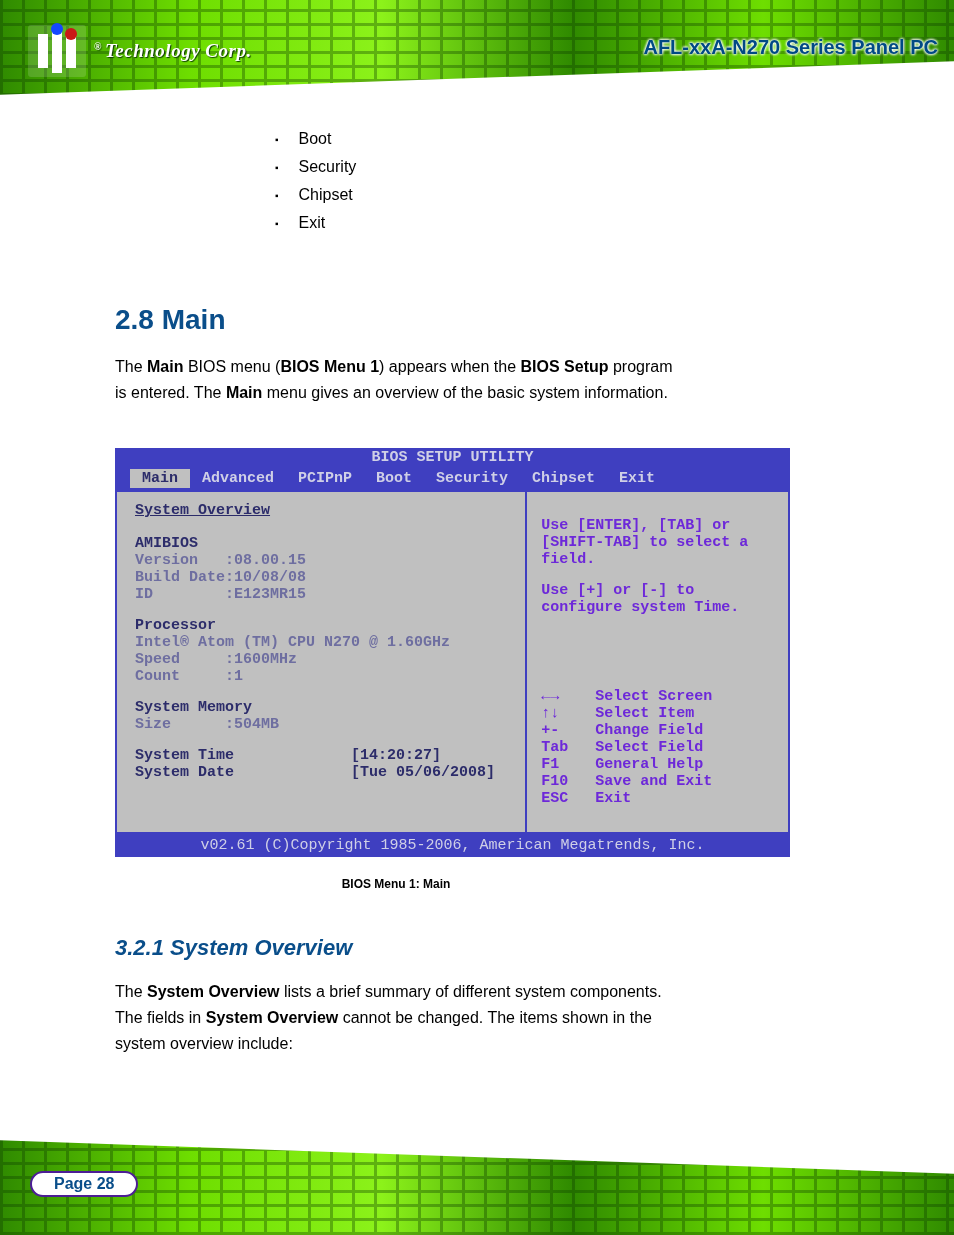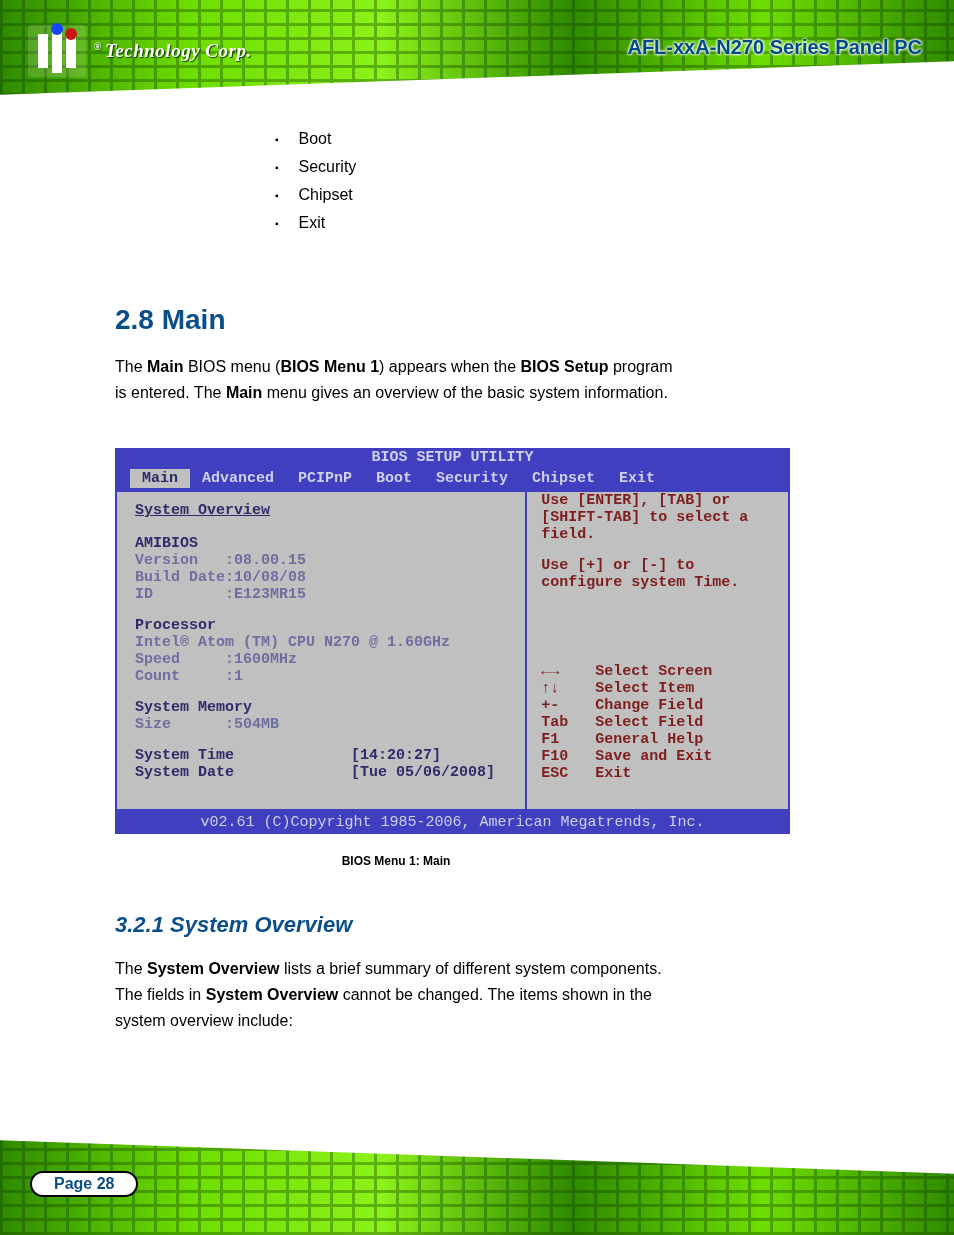--- a/index.html
+++ b/index.html
@@ -19,51 +19,51 @@
     .logo-mark { width:58px; height:52px; background:rgba(255,255,255,.15); border-radius:3px; display:flex; align-items:center; justify-content:center; gap:4px; }
     .logo-mark span { display:block; width:10px; background:#fff; }
     .logo-mark span:nth-child(1){height:34px;}
     .logo-mark span:nth-child(2){height:44px;position:relative;}
     .logo-mark span:nth-child(2)::after{content:"";position:absolute;top:-6px;left:-1px;width:12px;height:12px;border-radius:50%;background:#1447ff;}
     .logo-mark span:nth-child(3){height:34px;position:relative;}
     .logo-mark span:nth-child(3)::after{content:"";position:absolute;top:-6px;left:-1px;width:12px;height:12px;border-radius:50%;background:#c91717;}
     .logo-text { margin-left:8px; font-weight:bold; font-size:19px; color:#fff; text-shadow:1px 1px 1px #0d3c00; font-style:italic; letter-spacing:.5px; }
     .logo-text::before { content:"® "; font-size:10px; vertical-align:super; }
 
-    .doc-title { position:absolute; top:36px; right:32px; font-weight:bold; font-size:20px; color:#004a84; text-shadow:0 0 3px #fff,0 0 3px #fff,0 0 3px #fff; z-index:3; }
+    .doc-title { position:absolute; top:36px; right:16px; font-weight:bold; font-size:20px; color:#004a84; text-shadow:0 0 3px #fff,0 0 3px #fff,0 0 3px #fff; z-index:3; }
 
     
     .content { position:absolute; top:120px; left:0; width:792px; padding:0 115px; }
     .bullets { margin:10px 0 0 160px; }
     .bullets li { list-style:none; margin:8px 0; font-size:16px; display:flex; }
     .bullets li::before { content:"▪"; color:#000; margin-right:20px; font-size:10px; line-height:20px; }
     .section-h { margin:70px 0 18px; font-size:28px; font-weight:bold; color:#0a4e8a; }
     .section-p { font-size:16px; line-height:26px; }
     .section-p b { font-weight:bold; }
 
     
     .bios { width:675px; margin:42px auto 0; font-family:"Courier New",monospace; font-size:15px; font-weight:bold; color:#2c2c6a; }
     .bios .toptitle { background:#3f3fc0; color:#cfcfe6; text-align:center; padding:1px 0; }
     .bios .tabs { background:#3f3fc0; display:flex; padding:2px 15px; gap:0; }
     .bios .tabs div { padding:1px 12px; color:#cfcfe6; }
     .bios .tabs div.active { background:#c0c0c0; color:#2c2c6a; }
     .bios .pane { display:flex; background:#c0c0c0; border:2px solid #3f3fc0; }
     .bios .left { flex:1.6; padding:10px 18px 28px; border-right:2px solid #3f3fc0; }
-    .bios .right { flex:1; padding:0 14px; color:#7f1d1d; }
+    .bios .right { flex:1; padding:25px 14px; color:#6d28d9; }
     .bios .hdr { text-decoration:underline; text-decoration-color:#2c2c6a; margin-bottom:8px; }
     .bios .dim { color:#6e6ea0; font-weight:bold; }
     .bios .row { white-space:pre; }
     .bios .foot { background:#3f3fc0; color:#cfcfe6; text-align:center; padding:3px 0; font-weight:normal; }
     .bios .keyhelp { margin-top:72px; }
 
     .caption { text-align:center; margin-top:20px; font-size:12px; }
     .sub-h { margin:44px 0 18px; font-size:22px; font-weight:bold; color:#0a4e8a; font-style:italic; }
 
     .pagewrap { position:absolute; bottom:38px; left:30px; z-index:3; display:flex; align-items:center; gap:18px; }
-    .pagepill { background:#fff; border:2px solid #000000; border-radius:14px; padding:2px 22px; font-weight:bold; font-size:16px; color:#0a4e8a; }
+    .pagepill { background:#fff; border:2px solid #4c1d95; border-radius:14px; padding:2px 22px; font-weight:bold; font-size:16px; color:#0a4e8a; }
   </style>
 </head>
 <body>
 
 <div class="band top"></div>
 <div class="logo">
   <div class="logo-mark">
       <span></span>
       <span></span>
       <span></span>

